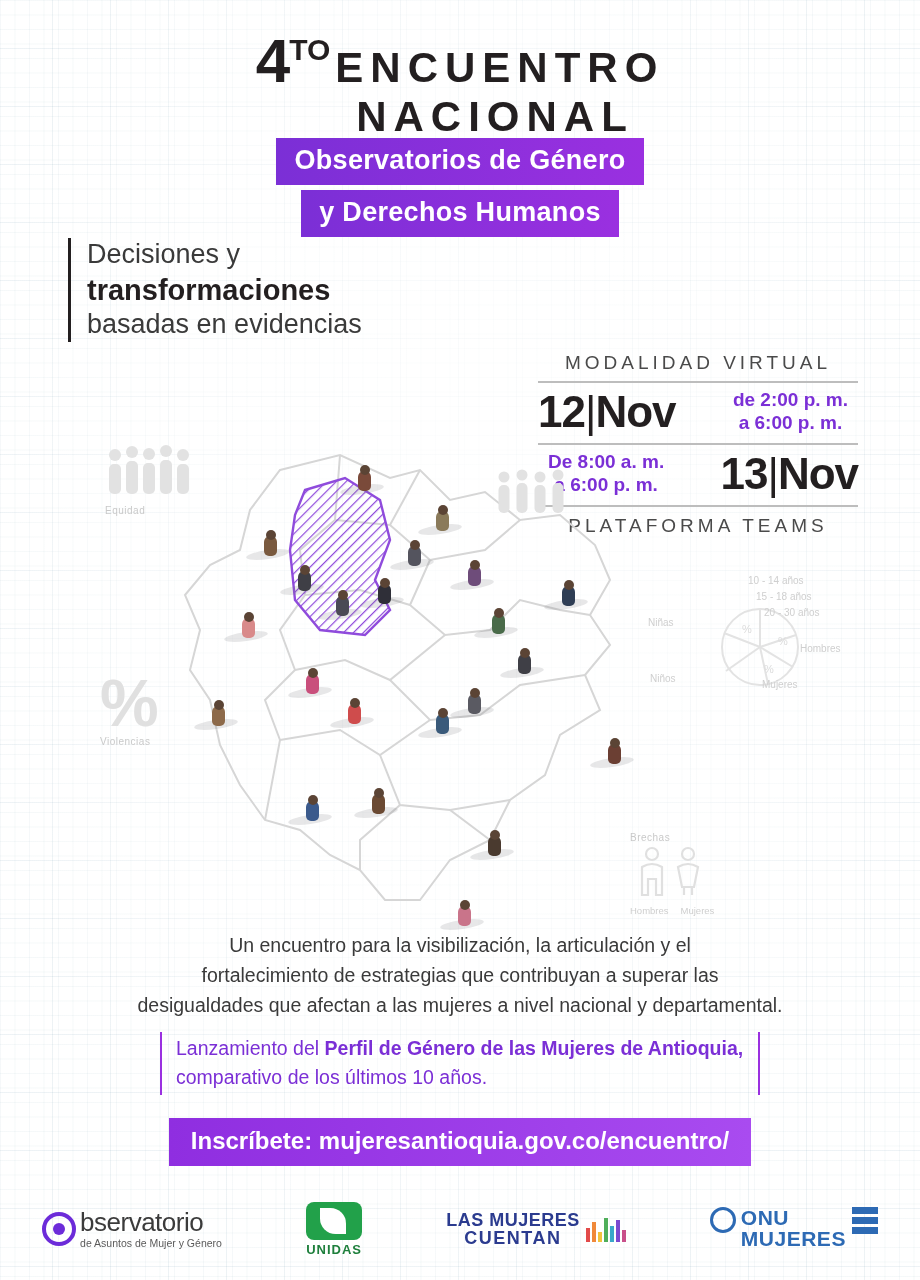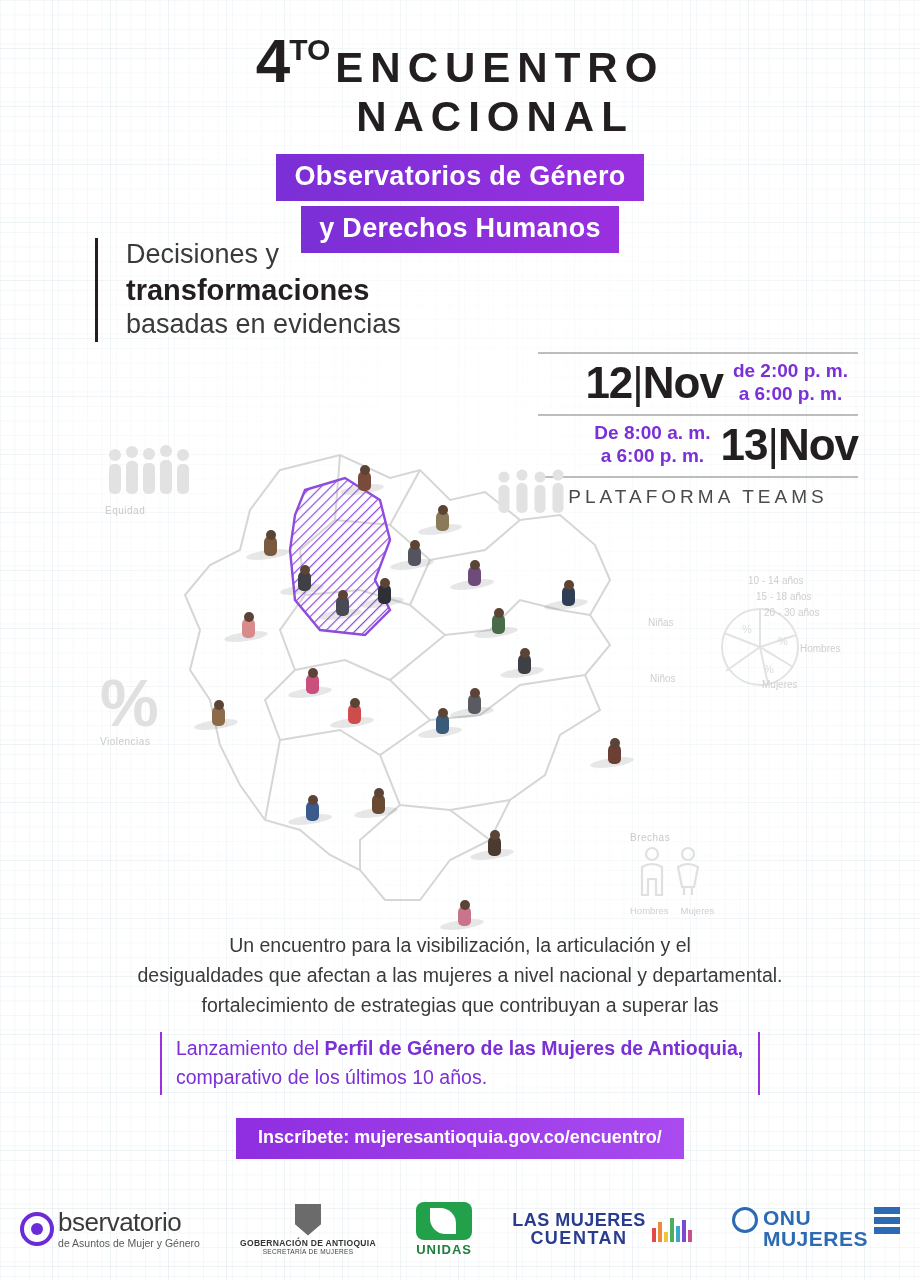--- a/index.html
+++ b/index.html
@@ -65,45 +65,44 @@
   }
   .band {
     display: inline-block;
     background: #8a2be2;
     background: linear-gradient(90deg, #7b2fd6 0%, #9a30e0 100%);
     color: #fff;
     font-size: 27px; font-weight: bold;
     padding: 7px 18px 9px 18px;
     letter-spacing: 0.3px;
   }
-  .band-wrap1 { margin-top: 16px; }
+  .band-wrap1 { }
   .band-wrap2 { margin-top: 5px; }
   .band b { font-weight: bold; }
 
   
   .lema {
     position: absolute; left: 68px; top: 238px;
     border-left: 3px solid #231f20;
-    padding-left: 28px;
+    padding-left: 16px;
     color: #3a3a3a;
     line-height: 1.25;
-    margin-left: 27px;
   }
   .lema .l1 { font-size: 27px; }
   .lema .l2 { font-size: 29px; font-weight: bold; color: #231f20; }
   .lema .l3 { font-size: 27px; }
 
   
   .fechas { position: absolute; right: 62px; top: 352px; width: 320px; text-align: center; }
   .modalidad {
     font-size: 19px; letter-spacing: 4px; color: #4a4a4a;
     margin-bottom: 7px;
   }
   .fecha-line {
-    display: flex; align-items: center; justify-content: flex-end;
+    display: flex; align-items: center; justify-content: space-between;
     border-top: 2px solid #bdbdbd;
     border-bottom: 2px solid #bdbdbd;
     padding: 4px 0 6px 0;
   }
   .fecha-line.second { border-top: none; }
   .big-date {
     font-size: 44px; font-weight: bold; color: #231f20; letter-spacing: -1px;
     white-space: nowrap;
   }
   .big-date .sep { color: #231f20; font-weight: normal; }
@@ -150,21 +149,21 @@
     position: absolute; left: 160px; top: 1032px; width: 600px;
     color: #7b2fd6; font-size: 19.5px; line-height: 1.5;
     border-left: 2px solid #9a30e0; border-right: 2px solid #9a30e0;
     padding: 2px 14px;
   }
   .lanzamiento b { font-weight: bold; }
   .cta-wrap { position: absolute; left: 0; right: 0; top: 1118px; text-align: center; }
   .cta {
     display: inline-block;
     background: linear-gradient(90deg, #8f2ee0 0%, #a94bf0 100%);
-    color: #fff; font-size: 18px; font-weight: bold;
+    color: #fff; font-size: 24px; font-weight: bold;
     padding: 9px 22px 11px 22px;
   }
 
   
   .footer {
     position: absolute; left: 0; bottom: 16px; width: 920px; height: 70px;
     display: flex; align-items: center; justify-content: space-around;
   }
   .logo { display: flex; align-items: center; }
   .obs-mark {
@@ -234,20 +233,21 @@
     </div>
   </div>
 
   <div class="lema">
     <div class="l1">Decisiones y</div>
     <div class="l2">transformaciones</div>
     <div class="l3">basadas en evidencias</div>
   </div>
 
   <div class="fechas">
+    <div class="modalidad">MODALIDAD VIRTUAL</div>
 
     <div class="fecha-line">
       <div class="big-date"><span>12</span><span class="sep">|</span><span>Nov</span></div>
       <div class="hour">
         <div>de 2:00 p. m.</div>
         <div>a 6:00 p. m.</div>
       </div>
     </div>
 
     <div class="fecha-line second">
@@ -471,47 +471,42 @@
       </div>
     <div class="person" style="left:452px; top:500px;">
         <div class="shadow"></div>
         <div class="body" style="background:#c9748a;"></div>
         <div class="head"></div>
       </div>
   </div>
 
   <div class="desc">
     <div>Un encuentro para la visibilización, la articulación y el</div>
+    <div>fortalecimiento de estrategias que contribuyan a superar las</div>
     <div>desigualdades que afectan a las mujeres a nivel nacional y departamental.</div>
-    <div>fortalecimiento de estrategias que contribuyan a superar las</div>
   </div>
 
   <div class="lanzamiento">
     <span>Lanzamiento del </span><b>Perfil de Género de las Mujeres de Antioquia,</b><span> comparativo de los últimos 10 años.</span>
   </div>
 
   <div class="cta-wrap">
     <div class="cta">Inscríbete: mujeresantioquia.gov.co/encuentro/</div>
   </div>
 
   <div class="footer">
 
     <div class="logo">
       <div class="obs-mark"></div>
       <div class="obs-text">
         <div class="t1">bservatorio</div>
         <div class="t2">de Asuntos de Mujer y Género</div>
       </div>
     </div>
 
-    <div class="gob">
-      <div class="shield"></div>
-      <div class="g1">GOBERNACIÓN DE ANTIOQUIA</div>
-      <div class="g2">SECRETARÍA DE MUJERES</div>
-    </div>
 
     <div class="unidas">
       <div class="leaf"></div>
       <div class="u1">UNIDAS</div>
     </div>
 
     <div class="lmc">
       <div style="display:flex; align-items:center;">
         <div>
           <div class="l1">LAS MUJERES</div>

